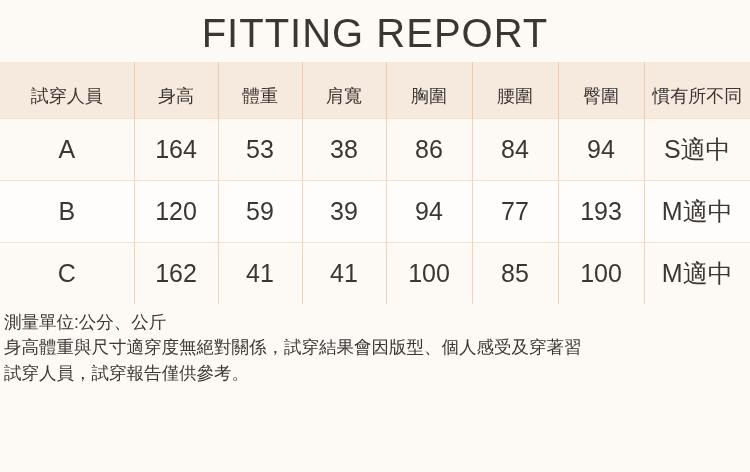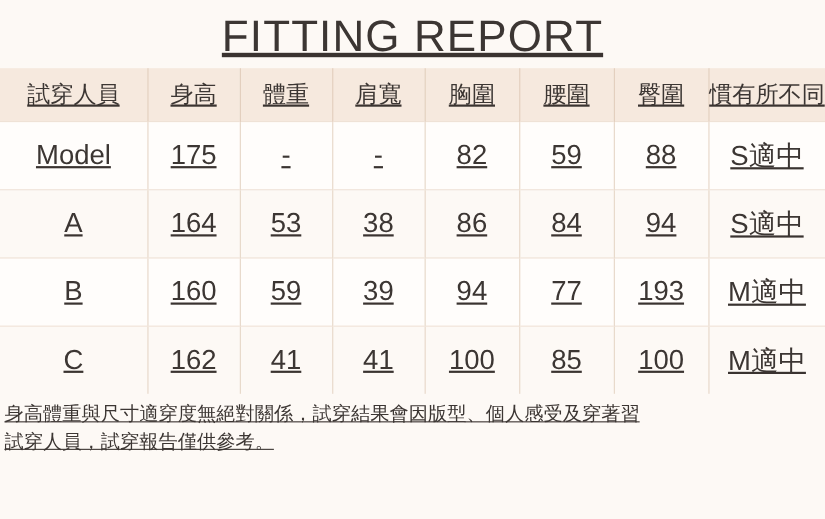--- a/index.html
+++ b/index.html
@@ -13,21 +13,20 @@
     font-family: "Liberation Sans", sans-serif;
     color: #3a3330;
     overflow: hidden;
   }
   .page {
     position: relative;
     width: 750px;
     height: 472px;
     background: #fdf9f5;
     box-sizing: border-box;
-    text-decoration: underline;
   }
   .title {
     text-align: center;
     font-size: 40px;
     letter-spacing: 1px;
     color: #3c3633;
     padding: 8px 0 4px 0;
     font-weight: 400;
     line-height: 1.25;
   }
@@ -39,22 +38,22 @@
   table.fitting th, table.fitting td {
     text-align: center;
     vertical-align: middle;
     color: #3c3633;
     font-weight: 400;
   }
   thead tr {
     background: #f6e9de;
   }
   thead th {
-    font-size: 21px;
-    padding: 10px 0 10px 0;
+    font-size: 18px;
+    padding: 22px 0 10px 0;
     border-right: 1px solid #e2cdbb;
     letter-spacing: 0px;
   }
   thead th:last-child {
     border-right: none;
   }
   tbody td {
     font-size: 25px;
     padding: 14px 0 14px 0;
     border-right: 1px solid #e6d6c7;
@@ -112,43 +111,33 @@
         <th>身高</th>
         <th>體重</th>
         <th>肩寬</th>
         <th>胸圍</th>
         <th>腰圍</th>
         <th>臀圍</th>
         <th>慣有所不同</th>
       </tr>
     </thead>
     <tbody>
-      <tr class="row-even">
-        <td>Model</td>
-        <td>175</td>
-        <td>-</td>
-        <td>-</td>
-        <td>82</td>
-        <td>59</td>
-        <td>88</td>
-        <td>S適中</td>
-      </tr>
       <tr class="row-odd">
         <td>A</td>
         <td>164</td>
         <td>53</td>
         <td>38</td>
         <td>86</td>
         <td>84</td>
         <td>94</td>
         <td>S適中</td>
       </tr>
       <tr class="row-even">
         <td>B</td>
-        <td>160</td>
+        <td>120</td>
         <td>59</td>
         <td>39</td>
         <td>94</td>
         <td>77</td>
         <td>193</td>
         <td>M適中</td>
       </tr>
       <tr class="row-odd">
         <td>C</td>
         <td>162</td>
@@ -156,17 +145,18 @@
         <td>41</td>
         <td>100</td>
         <td>85</td>
         <td>100</td>
         <td>M適中</td>
       </tr>
     </tbody>
   </table>
 
   <div class="notes">
+    <div>測量單位:公分、公斤</div>
     <div>身高體重與尺寸適穿度無絕對關係，試穿結果會因版型、個人感受及穿著習</div>
     <div>試穿人員，試穿報告僅供參考。</div>
   </div>
 
 </div>
 
 </body></html>

